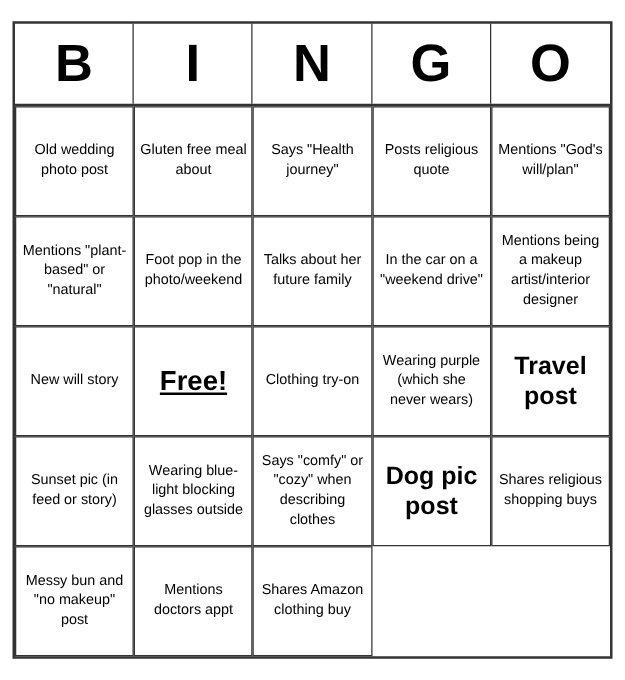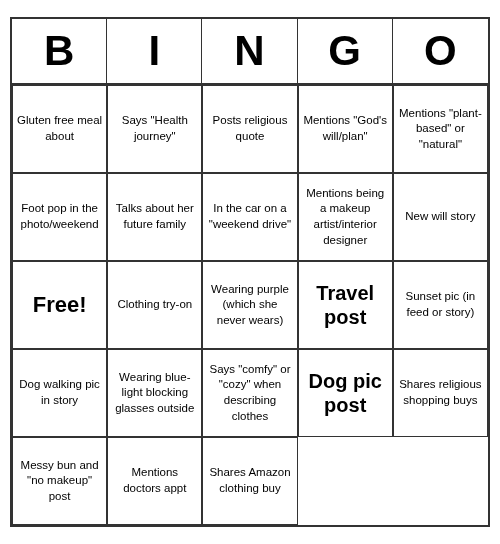--- a/index.html
+++ b/index.html
@@ -42,55 +42,56 @@
       justify-content: center;
       text-align: center;
       padding: 4px;
       font-size: 11.5px;
       line-height: 1.35;
       word-break: break-word;
     }
     .bingo-cell.free {
       font-size: 22px;
       font-weight: bold;
+      text-decoration: underline;
     }
     .bingo-cell.large-text {
       font-size: 20px;
       font-weight: bold;
       line-height: 1.2;
     }
   </style>
 </head>
 <body>
 
 <div class="bingo-card">
   <div class="bingo-header">
   <div class="bingo-letter">B</div>
       <div class="bingo-letter">I</div>
       <div class="bingo-letter">N</div>
       <div class="bingo-letter">G</div>
       <div class="bingo-letter">O</div>
     </div>
   <div class="bingo-grid">
+  <div class="bingo-cell">Old wedding photo post</div>
       <div class="bingo-cell">Gluten free meal about</div>
       <div class="bingo-cell">Says "Health journey"</div>
       <div class="bingo-cell">Posts religious quote</div>
       <div class="bingo-cell">Mentions "God's will/plan"</div>
       <div class="bingo-cell">Mentions "plant-based" or "natural"</div>
       <div class="bingo-cell">Foot pop in the photo/weekend</div>
       <div class="bingo-cell">Talks about her future family</div>
       <div class="bingo-cell">In the car on a "weekend drive"</div>
       <div class="bingo-cell">Mentions being a makeup artist/interior designer</div>
       <div class="bingo-cell">New will story</div>
       <div class="bingo-cell free">Free!</div>
       <div class="bingo-cell">Clothing try-on</div>
       <div class="bingo-cell">Wearing purple (which she never wears)</div>
       <div class="bingo-cell large-text">Travel post</div>
       <div class="bingo-cell">Sunset pic (in feed or story)</div>
-      <div class="bingo-cell">Dog walking pic in story</div>
       <div class="bingo-cell">Wearing blue-light blocking glasses outside</div>
       <div class="bingo-cell">Says "comfy" or "cozy" when describing clothes</div>
       <div class="bingo-cell large-text">Dog pic post</div>
       <div class="bingo-cell">Shares religious shopping buys</div>
       <div class="bingo-cell">Messy bun and "no makeup" post</div>
       <div class="bingo-cell">Mentions doctors appt</div>
       <div class="bingo-cell">Shares Amazon clothing buy</div>
     </div>
 </div>
 

